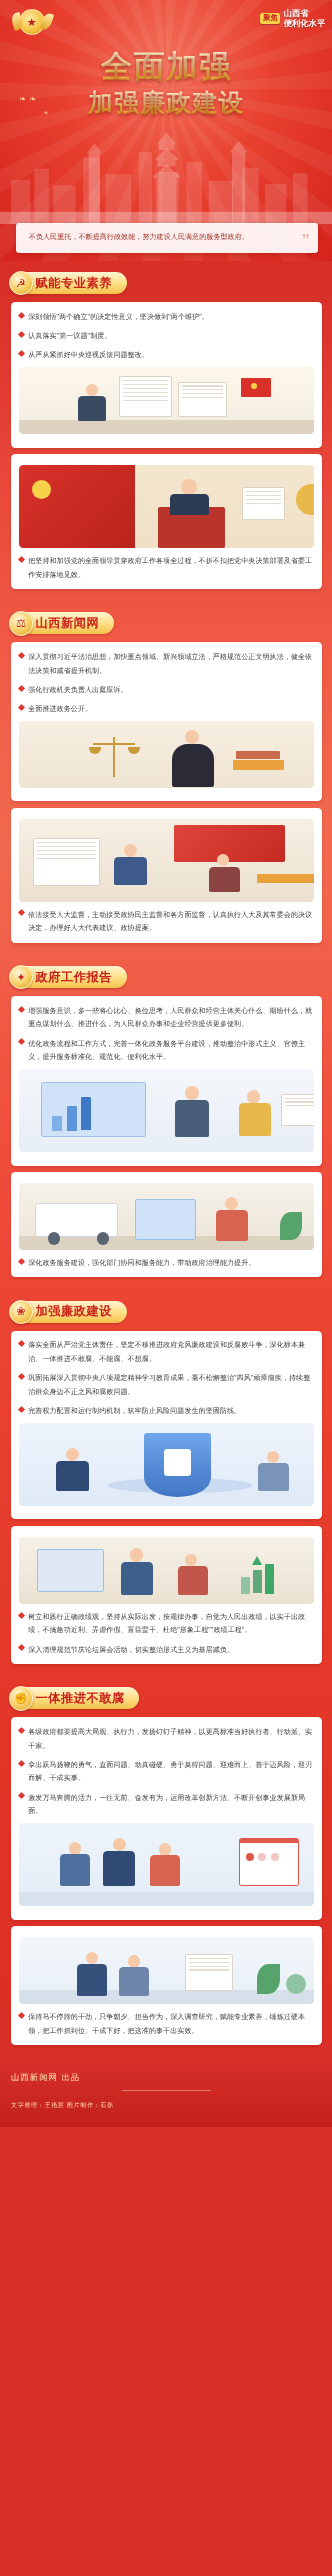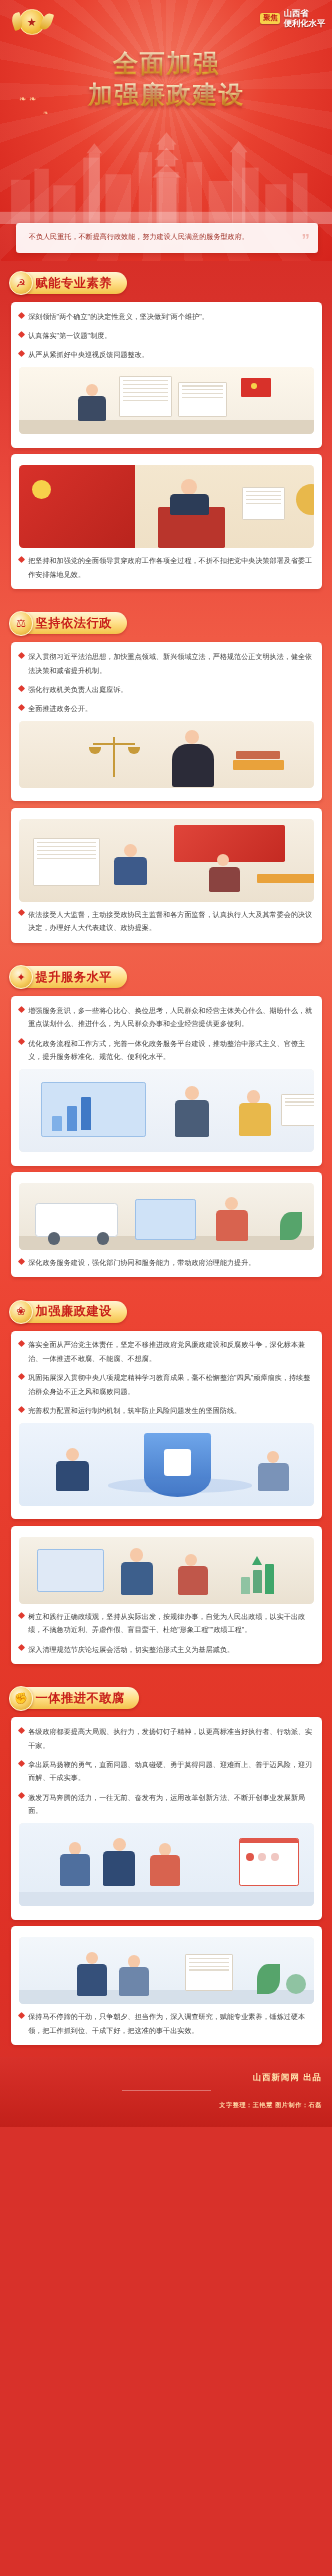--- a/index.html
+++ b/index.html
@@ -58,21 +58,21 @@
     background: #f7d14a; color: #c2201a;
     font-size: 7.2px; font-weight: bold;
     border-radius: 2.2px; padding: 1.7px 2.8px;
     line-height: 1.05; text-align:right;
     box-shadow: 0 0.6px 1.1px rgba(0,0,0,.25);
   }
   .logo-text { color: #fff; font-size: 8.3px; font-weight: bold; line-height: 1.25; text-shadow: 0 0.6px 1.1px rgba(0,0,0,.3); }
 
   .title-wrap { position: absolute; top: 47px; left: 0; width: 100%; text-align: center; }
   .title-1, .title-2 {
-    font-size: 25px; font-weight: bold; letter-spacing: 1.7px;
+    font-size: 31px; font-weight: bold; letter-spacing: 1.7px;
     background: linear-gradient(180deg, #fffbe8 0%, #ffe9a2 45%, #f6c745 70%, #e0a526 100%);
     -webkit-background-clip: text; background-clip: text;
     color: transparent;
     text-shadow: 0 1.7px 3.3px rgba(120,10,5,.45);
     line-height: 1.28;
   }
   .title-2 { font-size: 24.4px; }
 
   .cityscape {
     position: absolute; bottom: 37px; left: 0; width: 100%; height: 105px;
@@ -176,22 +176,21 @@
   .cal { position:absolute; background:#fff; border:1.1px solid #e0574a; border-radius:2.2px; }
   .cal b { display:block; background:#e0574a; height:4.4px; border-radius:1.1px 1.1px 0 0;}
   .arrowup { position:absolute; width:0;height:0; border-left:5.5px solid transparent;border-right:5.5px solid transparent;border-bottom:9px solid #3fa66a;}
   .plant { position:absolute; background:#56a46b; border-radius:50% 0 50% 0; }
   .bar { position:absolute; border-radius:1.1px 1.1px 0 0; }
 
   
   .footer {
     background: linear-gradient(180deg,#d8312a 0%, #c2201a 100%);
     padding: 14.4px 11px 16.6px;
-    text-align: right;
-    font-weight: bold;
+    text-align: left;
   }
   .f-line1 { color:#ffe6b0; font-size: 8.3px; letter-spacing: 1.1px; margin-bottom: 7.8px; }
   .f-div { width: 89px; height:0.6px; background: rgba(255,255,255,.35); margin: 0 auto 7.8px; }
   .f-credits { color:#ffd9a6; font-size: 6.1px; letter-spacing: 0.6px; line-height: 1.9; }
 </style>
 </head>
 <body>
 
 <div class="page">
 
@@ -327,21 +326,21 @@
         <div class="dot"></div>
         <div class="btext">把坚持和加强党的全面领导贯穿政府工作各项全过程，不折不扣把党中央决策部署及省委工作安排落地见效。</div>
       </div>
     </div>
   </div>
 
   <div class="section">
     <div class="sec-head">
       <div class="ribbon">
         <div class="badge">⚖</div>
-        <div class="sec-title">坚持依法行政</div>
+        <div class="sec-title">山西新闻网</div>
       </div>
     </div>
 
     <div class="card">
       <div class="bullet">
         <div class="dot"></div>
         <div class="btext">深入贯彻习近平法治思想，加快重点领域、新兴领域立法，严格规范公正文明执法，健全依法决策和减省提升机制。</div>
       </div>
       <div class="bullet">
         <div class="dot"></div>
@@ -389,21 +388,21 @@
         <div class="dot"></div>
         <div class="btext">依法接受人大监督，主动接受政协民主监督和各方面监督，认真执行人大及其常委会的决议决定，办理好人大代表建议、政协提案。</div>
       </div>
     </div>
   </div>
 
   <div class="section">
     <div class="sec-head">
       <div class="ribbon">
         <div class="badge">✦</div>
-        <div class="sec-title">提升服务水平</div>
+        <div class="sec-title">政府工作报告</div>
       </div>
     </div>
 
     <div class="card">
       <div class="bullet">
         <div class="dot"></div>
         <div class="btext">增强服务意识，多一些将心比心、换位思考，人民群众和经营主体关心什么、期盼什么，就重点谋划什么、推进什么，为人民群众办事和企业经营提供更多便利。</div>
       </div>
       <div class="bullet">
         <div class="dot"></div>

